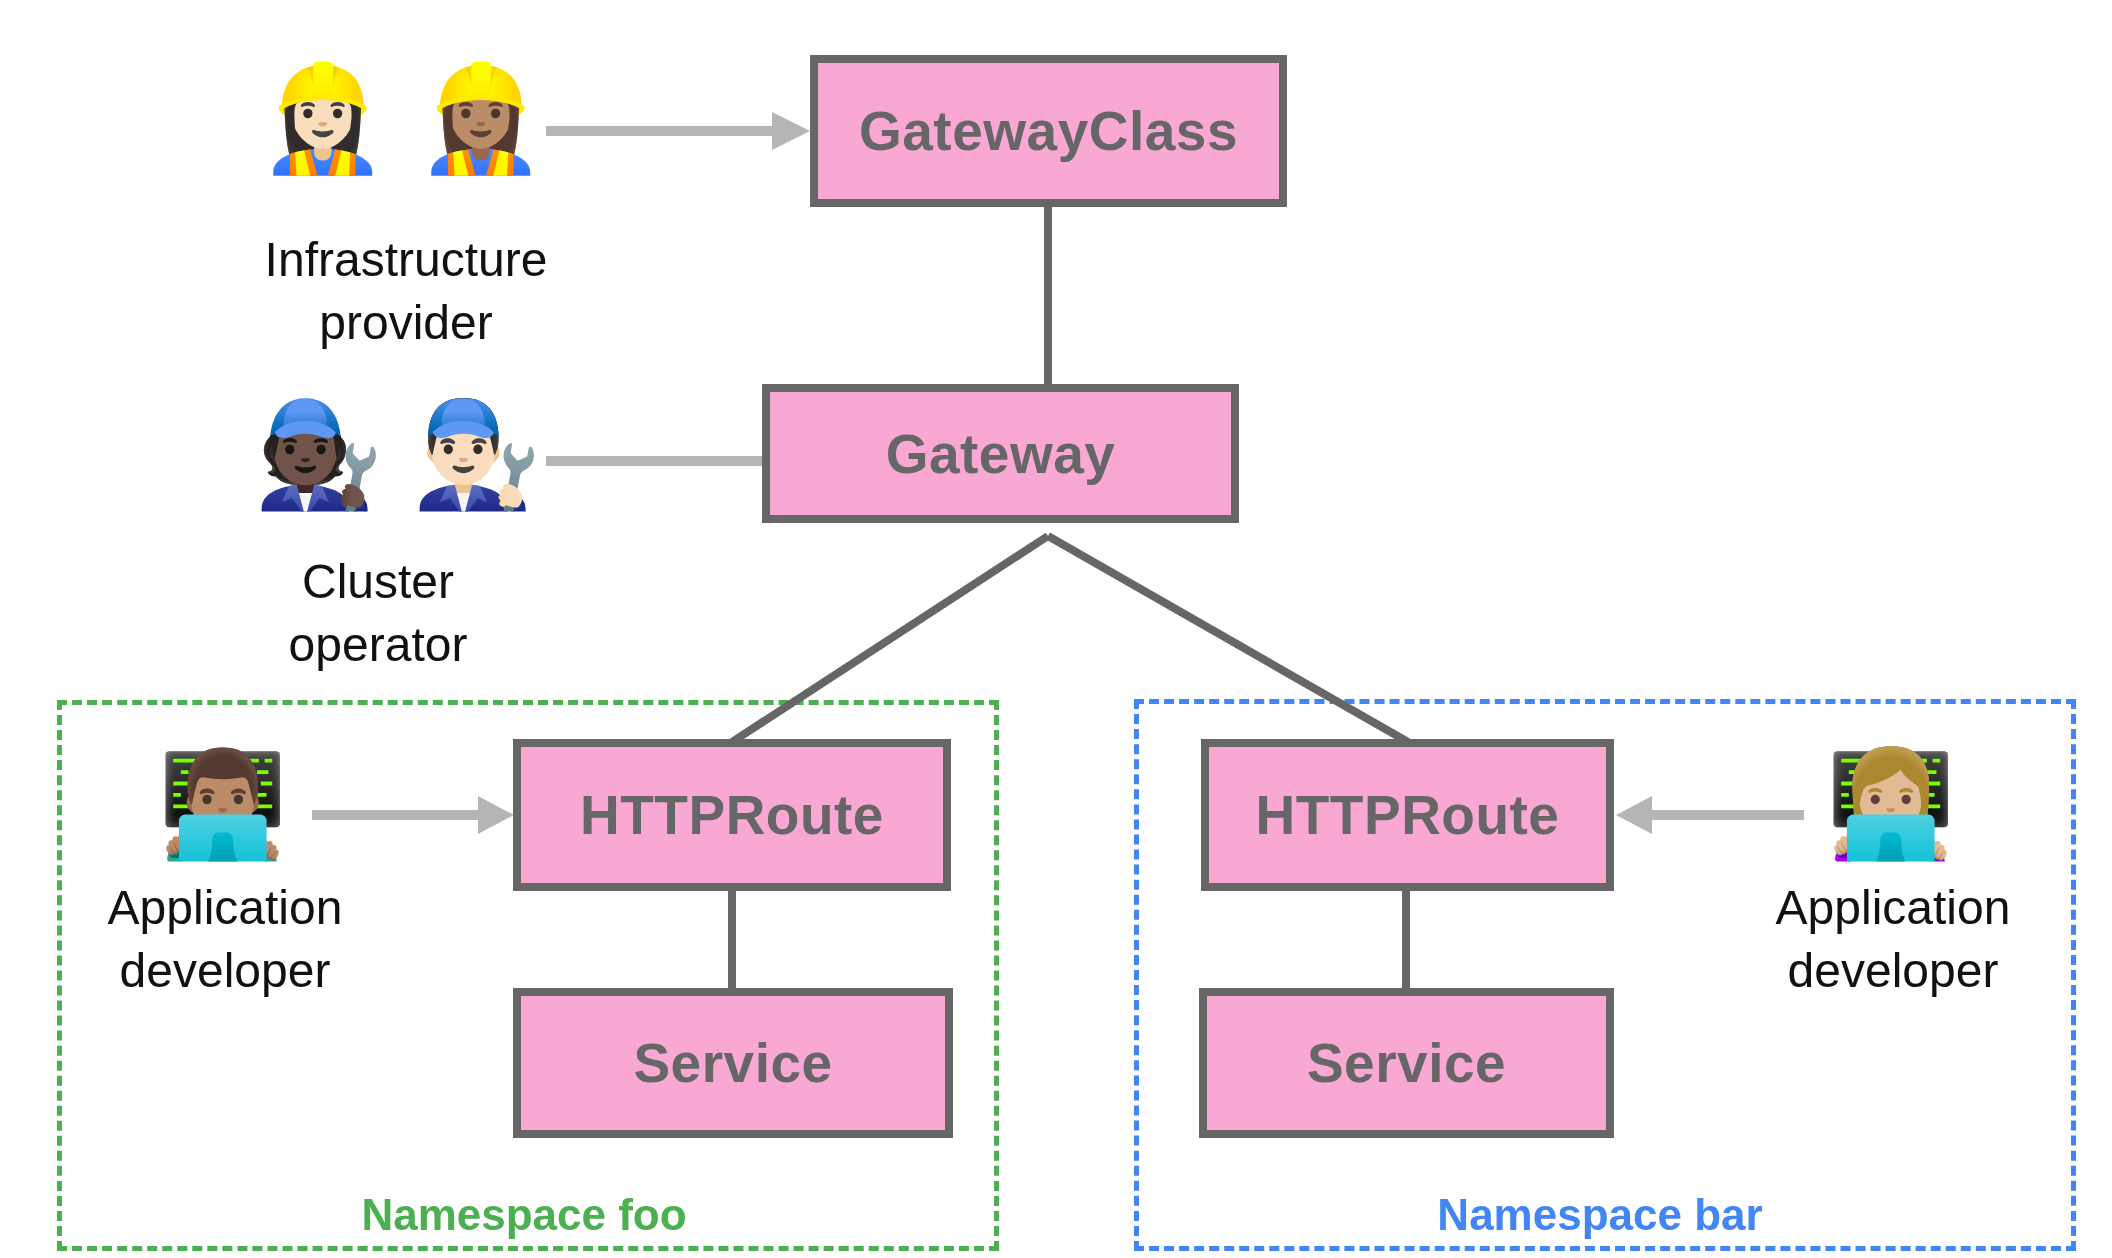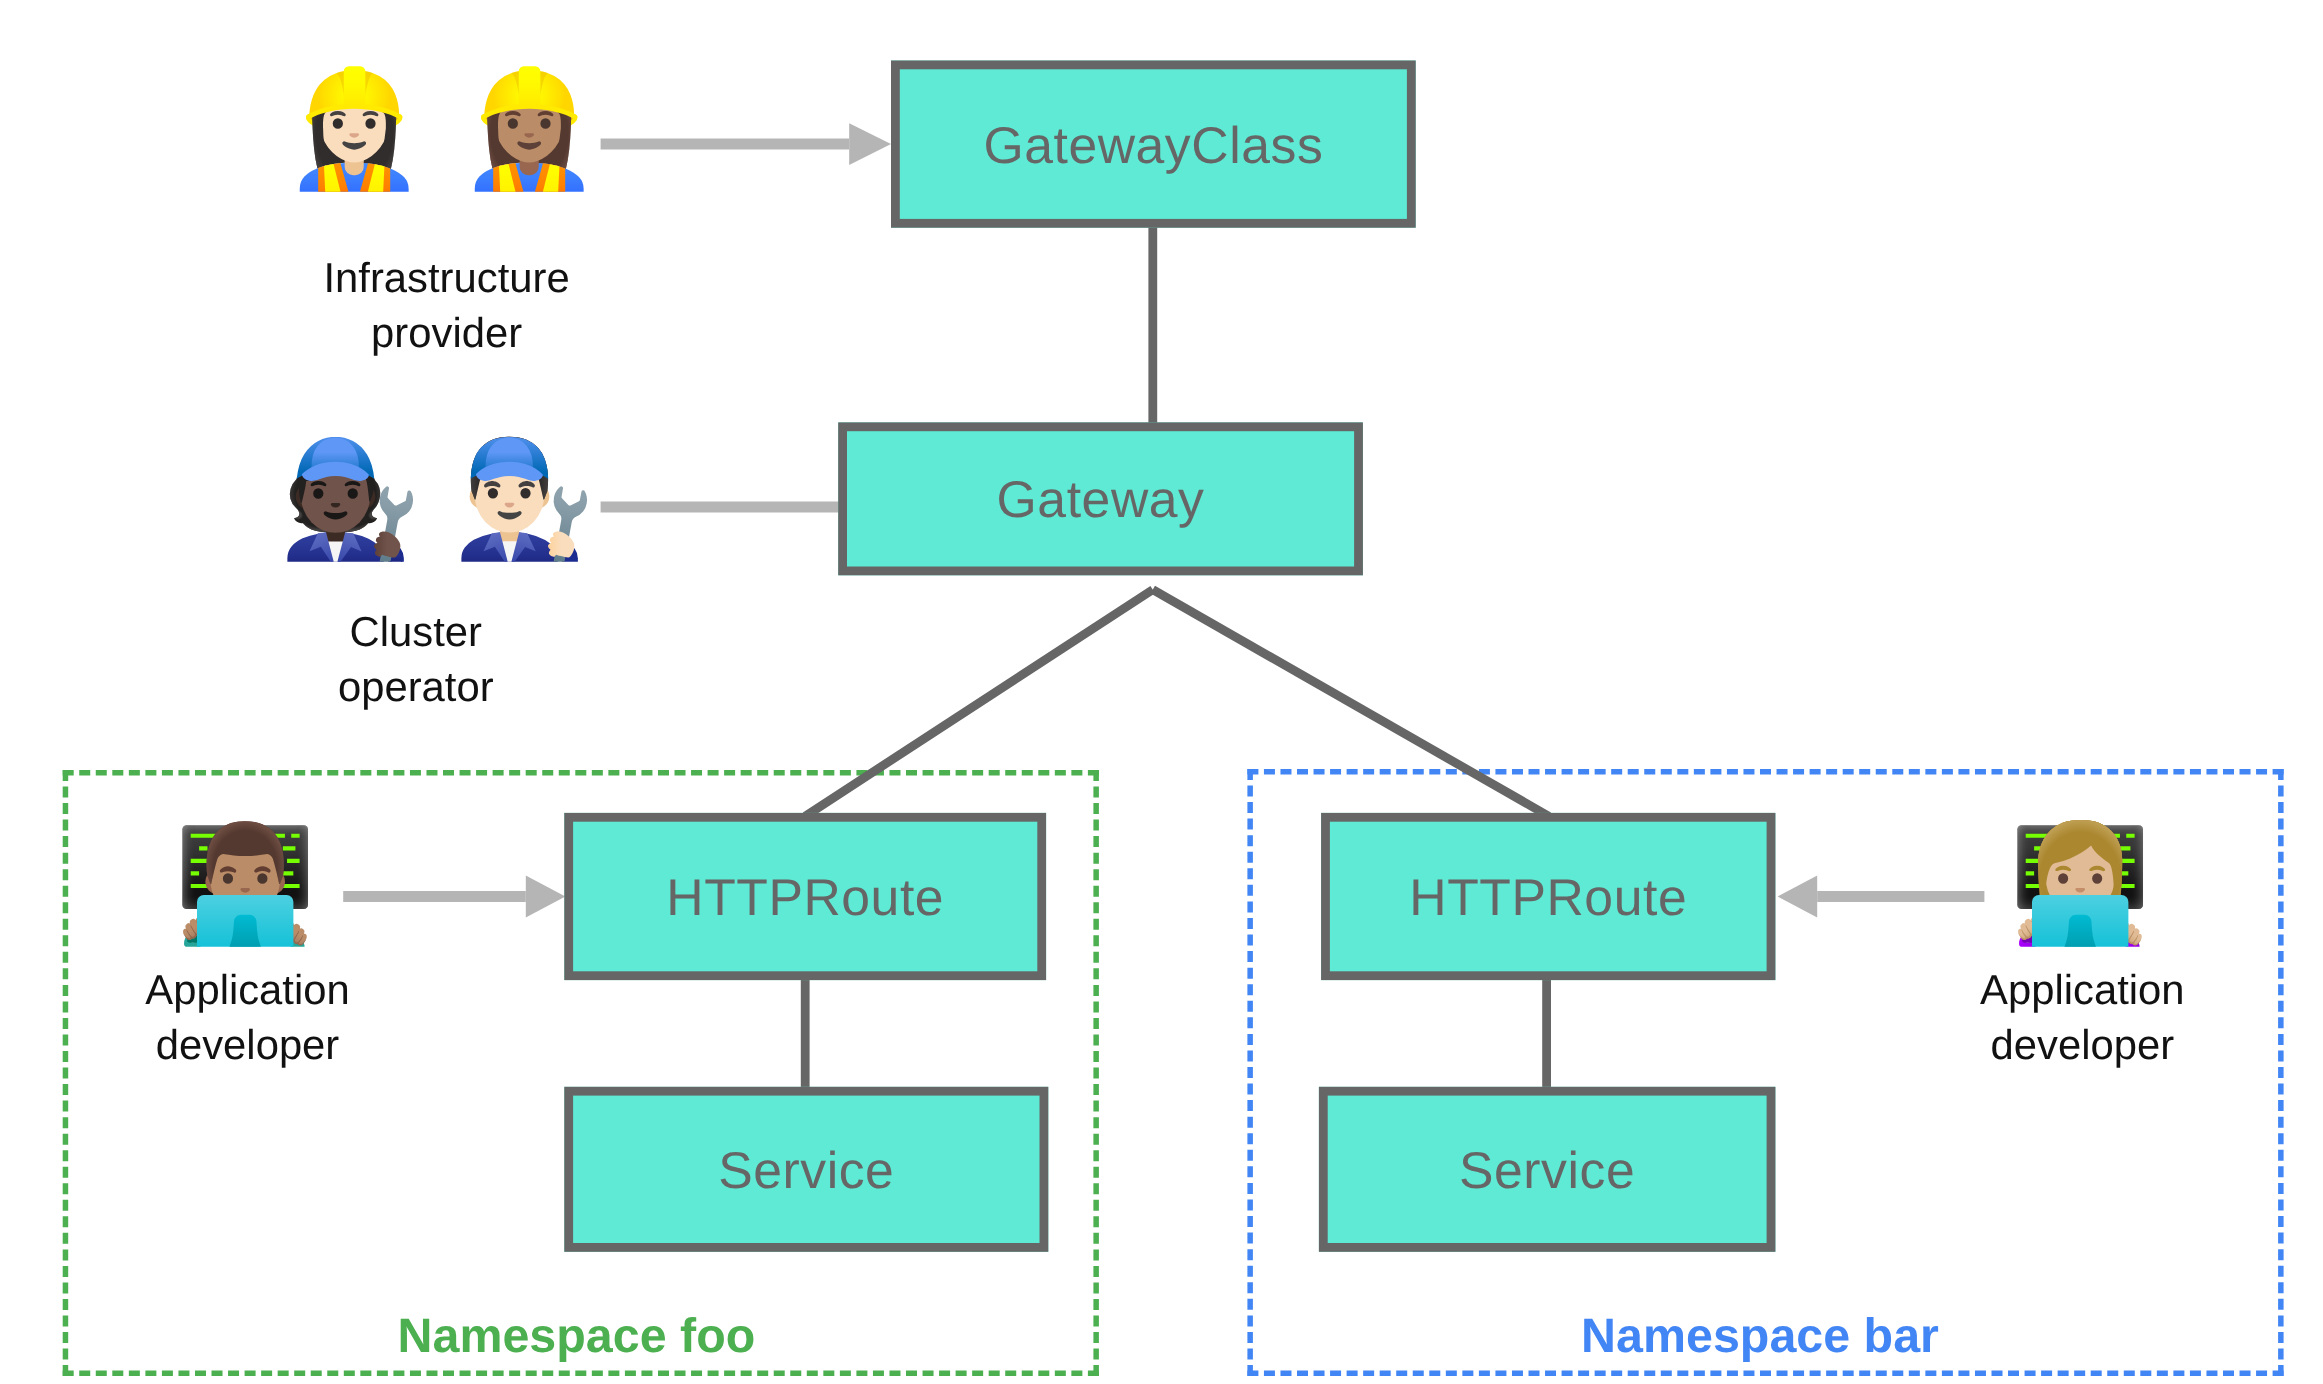--- a/index.html
+++ b/index.html
@@ -14,44 +14,44 @@
     font-family:"Liberation Sans","DejaVu Sans",sans-serif;
   }
   .wires{position:absolute;left:0;top:0;width:2112px;height:1258px;}
   .wire{stroke:var(--connector);stroke-width:8;fill:none;}
   .arrow-line{stroke:var(--arrow);stroke-width:10;fill:none;}
   .arrow-head{fill:var(--arrow);stroke:none;}
   .ns{position:absolute;background:transparent;}
   .ns-foo{left:57px;top:700px;width:932px;height:541px;border:5px dashed var(--namespace-foo);}
   .ns-bar{left:1134px;top:699px;width:932px;height:542px;border:5px dashed var(--namespace-bar);}
   .node{
-    position:absolute; background:#5eead4; border:8px solid var(--node-border);
+    position:absolute; background:#f9a8d4; border:8px solid var(--node-border);
     display:flex; align-items:center; justify-content:center;
-    color:var(--node-text); font-size:47px; font-weight:400; letter-spacing:.5px;
+    color:var(--node-text); font-size:55px; font-weight:700; letter-spacing:.5px;
     box-sizing:border-box;
   }
   .n-gwc{left:810px;top:55px;width:477px;height:152px;}
   .n-gw{left:762px;top:384px;width:477px;height:139px;}
   .n-hr-foo{left:513px;top:739px;width:438px;height:152px;}
   .n-svc-foo{left:513px;top:988px;width:440px;height:150px;}
   .n-hr-bar{left:1201px;top:739px;width:413px;height:152px;}
   .n-svc-bar{left:1199px;top:988px;width:415px;height:150px;}
   .ns-label{
     position:absolute; transform:translateX(-50%); white-space:nowrap;
     font-size:44px; font-weight:700;
   }
   .ns-label-foo{left:524px;top:1190px;color:var(--namespace-foo);}
   .ns-label-bar{left:1600px;top:1190px;color:var(--namespace-bar);}
   .persona-emoji{
     position:absolute; transform:translateX(-50%); white-space:nowrap;
     font-size:104px; line-height:1.12;
   }
   .persona-label{
     position:absolute; transform:translateX(-50%);
-    color:var(--persona-text); font-size:38px; line-height:1.32;
+    color:var(--persona-text); font-size:48px; line-height:1.32;
     text-align:center; white-space:pre-line;
   }
   .pe-infra{left:402px;top:60px;}
   .pl-infra{left:406px;top:228px;}
   .pe-cluster{left:398px;top:396px;}
   .pl-cluster{left:378px;top:550px;}
   .pe-dev-foo{left:223px;top:746px;}
   .pl-dev-foo{left:225px;top:876px;}
   .pe-dev-bar{left:1891px;top:746px;}
   .pl-dev-bar{left:1893px;top:876px;}

